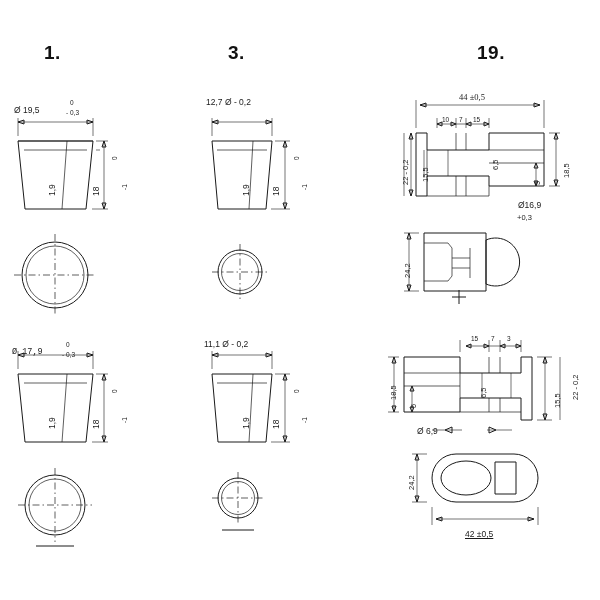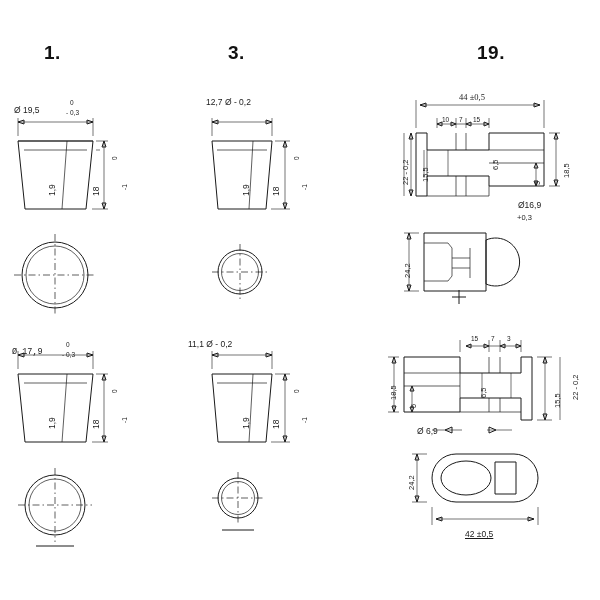--- a/index.html
+++ b/index.html
@@ -297,21 +297,21 @@
   <div class="dim rot90" style="left:92px; top:429px;">18</div>
   <div class="dim tiny rot90" style="left:112px; top:393px;">0</div>
   <div class="dim tiny rot90" style="left:122px; top:423px;">-1</div>
 
   <div class="dim" style="left:206px; top:98px;">12,7 Ø - 0,2</div>
   <div class="dim rot90" style="left:242px; top:196px;">1,9</div>
   <div class="dim rot90" style="left:272px; top:196px;">18</div>
   <div class="dim tiny rot90" style="left:294px; top:160px;">0</div>
   <div class="dim tiny rot90" style="left:302px; top:190px;">-1</div>
 
-  <div class="dim" style="left:188px; top:340px;">11,1 Ø - 0,2</div>
+  <div class="dim" style="left:204px; top:340px;">11,1 Ø - 0,2</div>
   <div class="dim rot90" style="left:242px; top:429px;">1,9</div>
   <div class="dim rot90" style="left:272px; top:429px;">18</div>
   <div class="dim tiny rot90" style="left:294px; top:393px;">0</div>
   <div class="dim tiny rot90" style="left:302px; top:423px;">-1</div>
 
   <div class="dim" style="left:459px; top:93px;font-family:Liberation Serif, serif;">44 ±0,5</div>
   <div class="dim tiny" style="left:442px; top:117px;">10</div>
   <div class="dim tiny" style="left:459px; top:117px;">7</div>
   <div class="dim tiny" style="left:473px; top:117px;">15</div>
   <div class="dim small rot90" style="left:402px; top:185px;">22 - 0,2</div>

